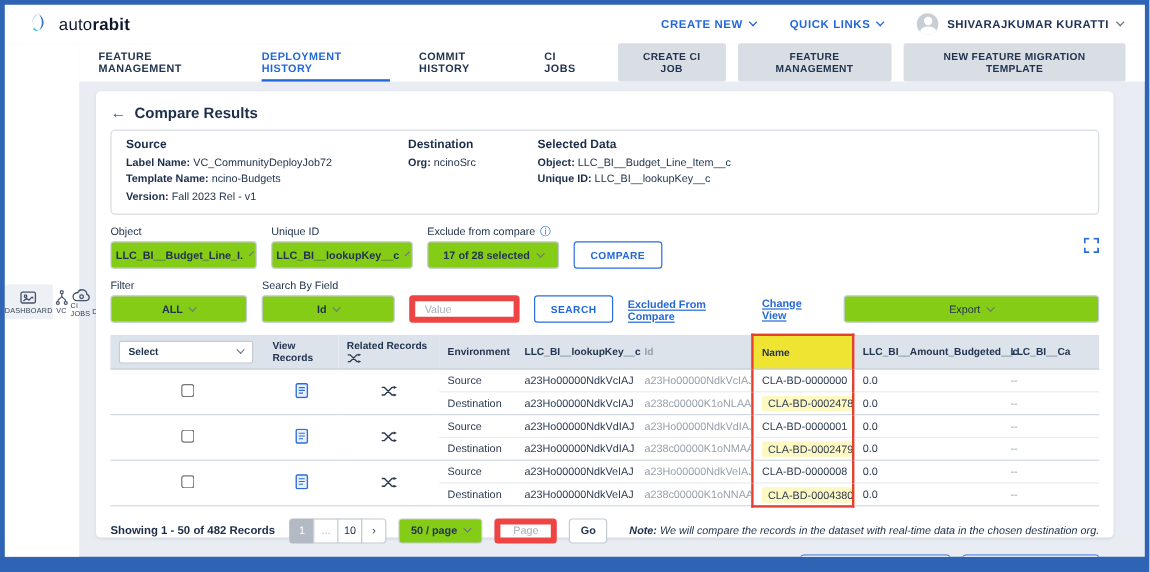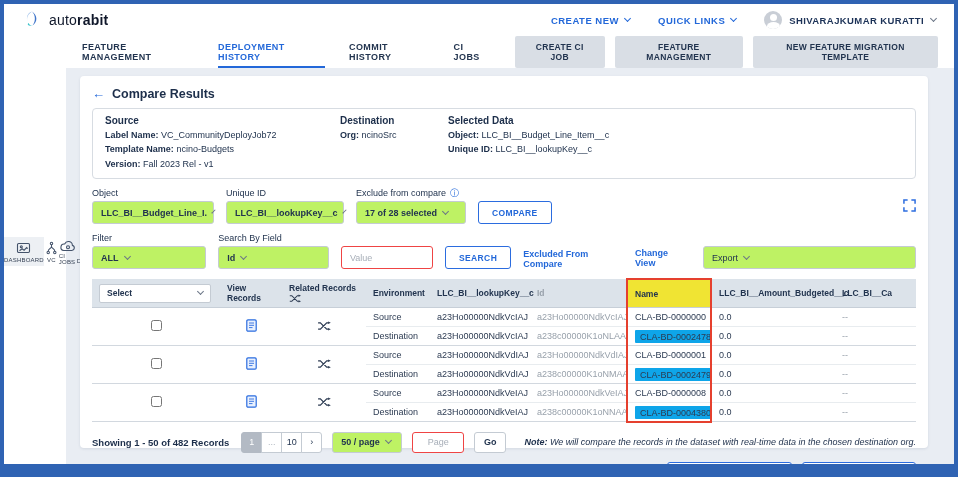--- a/index.html
+++ b/index.html
@@ -50,41 +50,41 @@
   .summary{ border:1px solid #d7dce2; border-radius:4px; padding:6px 12px 7px; display:flex; font-size:9px; color:#22344f; }
   .sum-col .sum-title{ font-size:10px; font-weight:bold; margin-bottom:2px; color:#1c2e4a; }
   .sum-field{ line-height:1.6; }
   .sum-field b{ color:#1c2e4a; }
   .sum-src{ width:235px; } .sum-dst{ width:108px; }
   
   .filters-row{ display:flex; align-items:flex-end; gap:12px; margin-top:9px; }
   .field{ display:flex; flex-direction:column; gap:3px; }
   .field-label{ font-size:9px; color:#22344f; display:flex; gap:4px; align-items:center;text-align:center; }
   .info-i{ color:#2368d9; font-size:9px; line-height:1; cursor:pointer; }
-  .selectbox{ height:23px; border:1px solid #c4cbd3; border-radius:3px; display:flex; align-items:center; padding:0 8px; font-size:9px; font-weight:bold; color:#22344f; justify-content:flex-start; background:#bef264; cursor:pointer; gap:6px; }
-  .textinput{ height:23px; border:1px solid #ef4444; border-radius:3px; padding:0 8px; font-size:9px; color:#22344f; font-family:inherit; }
+  .selectbox{ height:23px; border:1px solid #c4cbd3; border-radius:3px; display:flex; align-items:center; padding:0 8px; font-size:9px; font-weight:bold; color:#22344f; justify-content:center; background:#84cc16; cursor:pointer; gap:6px; }
+  .textinput{ height:23px; border:5px solid #ef4444; border-radius:3px; padding:0 8px; font-size:9px; color:#22344f; font-family:inherit; }
   .textinput::placeholder{ color:#a7aeb8; }
   .outline-btn{ height:23px; border:1px solid #2b6cdf; color:#2368d9; font-weight:bold; font-size:8.5px; background:#fff; border-radius:3px; padding:0 13px; letter-spacing:.4px; cursor:pointer; font-family:inherit; }
-  .link{ color:#2368d9; font-size:9px; font-weight:bold; cursor:pointer; }
+  .link{ color:#2368d9; font-size:9px; font-weight:bold; text-decoration:underline; cursor:pointer; }
   .expand-wrap{ margin-left:auto; align-self:flex-start; margin-top:10px; cursor:pointer; }
   .row2-right{ margin-left:auto; display:flex; align-items:center; gap:16px; }
   
   .tbl{ width:100%; border-collapse:collapse; table-layout:fixed; margin-top:9px; }
   .tbl th{ background:#dce3ea; font-size:8.5px; font-weight:bold; color:#22344f; text-align:left; padding:4px 7px; border-bottom:1px solid #c7cfd8; height:24px; }
   .tbl td{ font-size:9px; color:#2c3b52; padding:2px 7px; height:19px; overflow:hidden; white-space:nowrap; }
   .c-center{ text-align:center; vertical-align:middle; }
   td.gray, th.gray{ color:#98a1ab; }
   .env{ font-size:8.5px; color:#3c4c63; }
   tr.sub-top td:not([rowspan]){ border-bottom:1px solid #e8ecef; }
   tr.sub-bottom td{ border-bottom:1px solid #d2d8df; }
   td[rowspan]{ border-bottom:1px solid #d2d8df; }
   .name-col{ border-left:2px solid #e5402e; border-right:2px solid #e5402e; }
   th.name-col{ background:#f0e433; border-top:2px solid #e5402e; }
   .red-bottom{ border-bottom:2px solid #e5402e !important; }
-  .hl{ background:#0ea5e9; padding:1.5px 5px; border-radius:1px; }
+  .hl{ background:#fef9c3; padding:1.5px 5px; border-radius:1px; }
   .hdr-select{ background:#fff; border:1px solid #c4cbd3; border-radius:2px; height:19px; display:flex; align-items:center; justify-content:space-between; padding:0 7px; font-weight:bold; font-size:8.5px; width:112px; cursor:pointer; color:#22344f; }
   .row-check{ width:11px; height:11px; }
   
   .pg-row{ display:flex; align-items:center; margin-top:9px; }
   .pg-summary{ font-size:9.5px; font-weight:bold; color:#1c2e4a; margin-right:12px; }
   .pg-group{ display:flex; }
   .pg-btn{ min-width:21px; height:21px; border:1px solid #c4cbd3; display:flex; align-items:center; justify-content:center; font-size:9px; color:#22344f; background:#fff; padding:0 4px; margin-left:-1px; cursor:pointer; }
   .pg-btn:first-child{ border-radius:3px 0 0 3px; margin-left:0; }
   .pg-btn:last-child{ border-radius:0 3px 3px 0; }
   .pg-btn.active{ background:#b3bac4; color:#fff; border-color:#b3bac4; }

